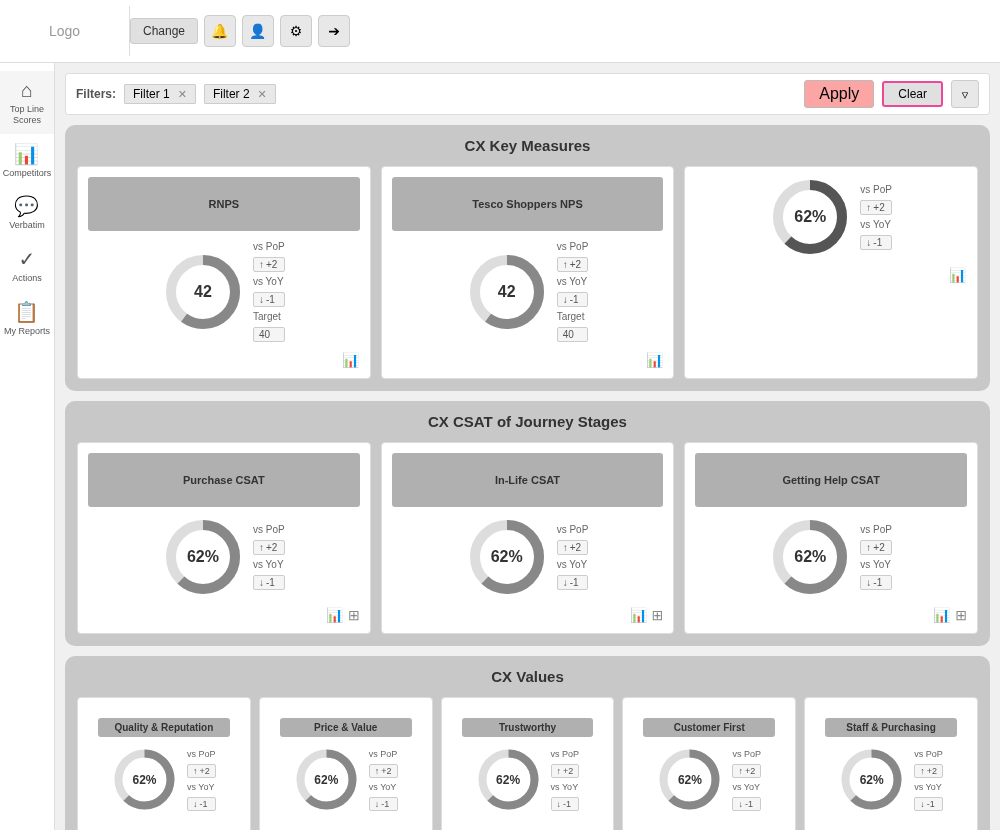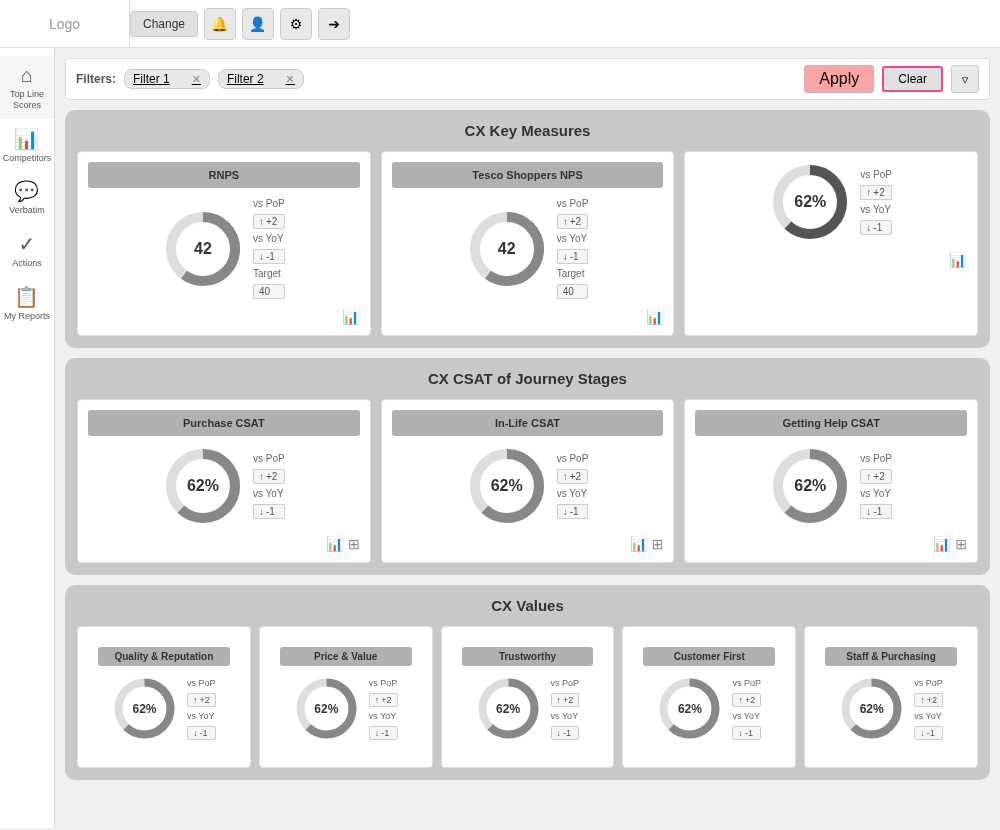--- a/index.html
+++ b/index.html
@@ -2,21 +2,21 @@
 <html><head>
   <meta charset="utf-8">
   <style>
     * { box-sizing: border-box; margin: 0; padding: 0; }
     body { font-family: Arial, sans-serif; background: #f0f0f0; width: 1000px; min-height: 830px; overflow-x: hidden; }
 
     
     .header {
       display: flex;
       align-items: center;
-      height: 48px;
+      height: 63px;
       background: #fff;
       border-bottom: 1px solid #ddd;
     }
     .logo-box {
       width: 130px;
       height: 50px;
       border-right: 1px solid #ddd;
       display: flex;
       align-items: center;
       justify-content: center;
@@ -115,25 +115,24 @@
     .filter-label {
       font-size: 12px;
       color: #555;
       font-weight: bold;
     }
     .filter-tag {
       display: flex;
       align-items: center;
       background: #e8e8e8;
       border: 1px solid #ccc;
-      border-radius: 8px;
+      border-radius: 1px;
       padding: 2px 8px;
       font-size: 12px;
-      gap: 22px;
-      text-decoration: underline;
+      gap: 8px;
     }
     .filter-tag .remove {
       cursor: pointer;
       color: #888;
       font-size: 11px;
     }
     .filter-spacer { flex: 1; }
     .apply-btn {
       padding: 4px 14px;
       background: #fca5a5;
@@ -187,21 +186,21 @@
       flex: 1;
       padding: 10px;
       border: 1px solid #ddd;
     }
     .card-header {
       background: #b0b0b0;
       text-align: center;
       font-size: 11px;
       font-weight: bold;
       color: #333;
-      padding: 7px;
+      padding: 21px;
       border-radius: 3px;
       margin-bottom: 10px;
     }
     .card-body {
       display: flex;
       align-items: center;
       justify-content: center;
       gap: 10px;
       padding-bottom: 6px;
     }

